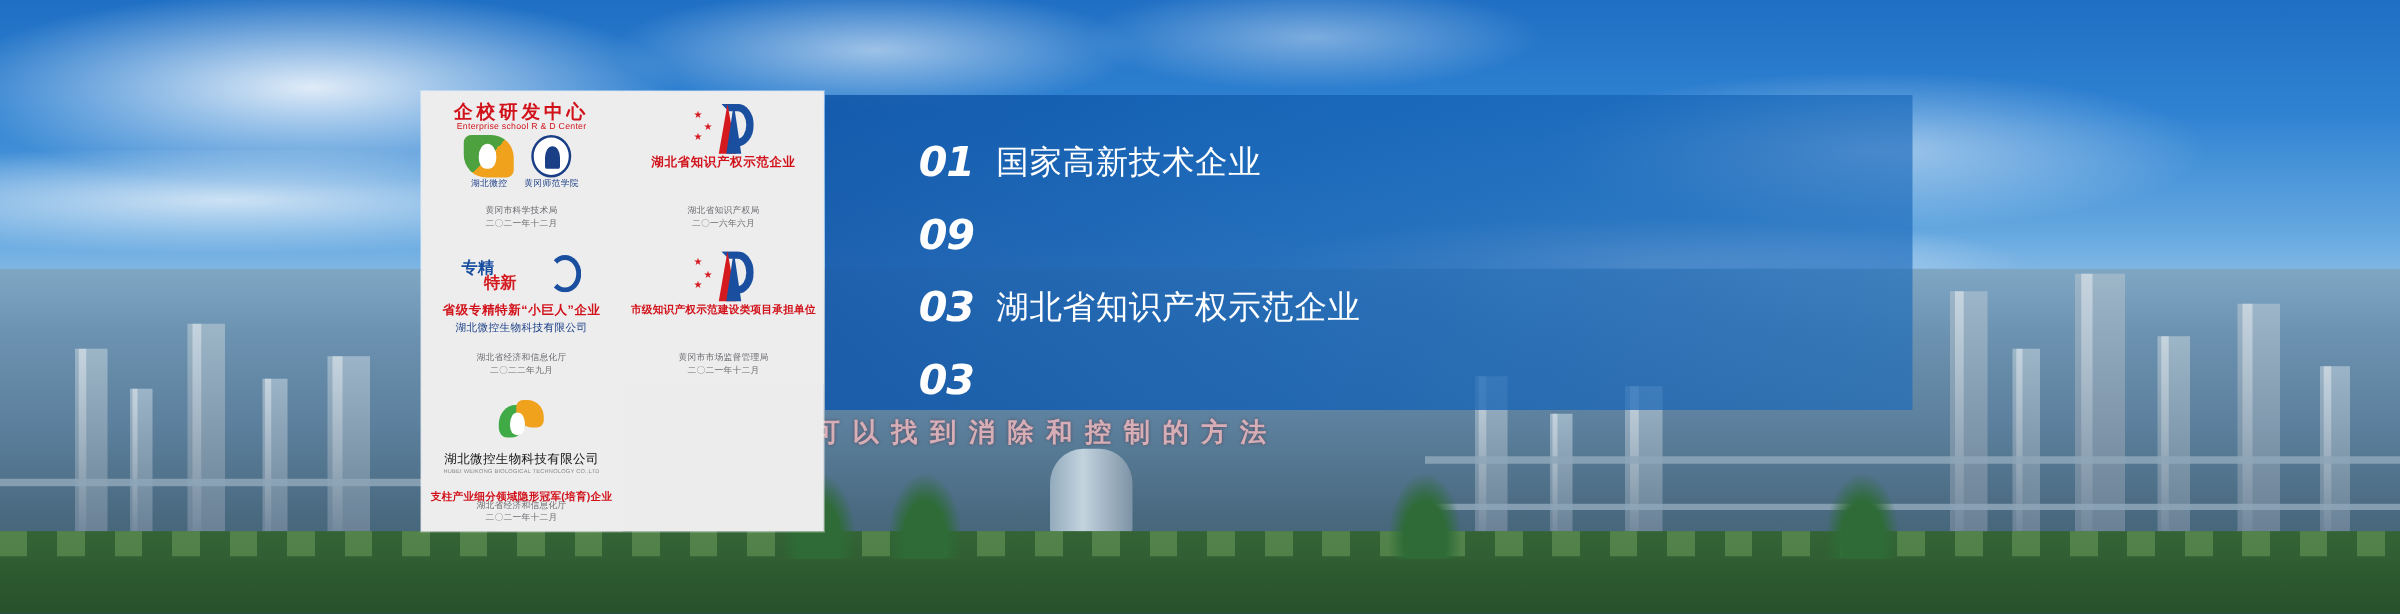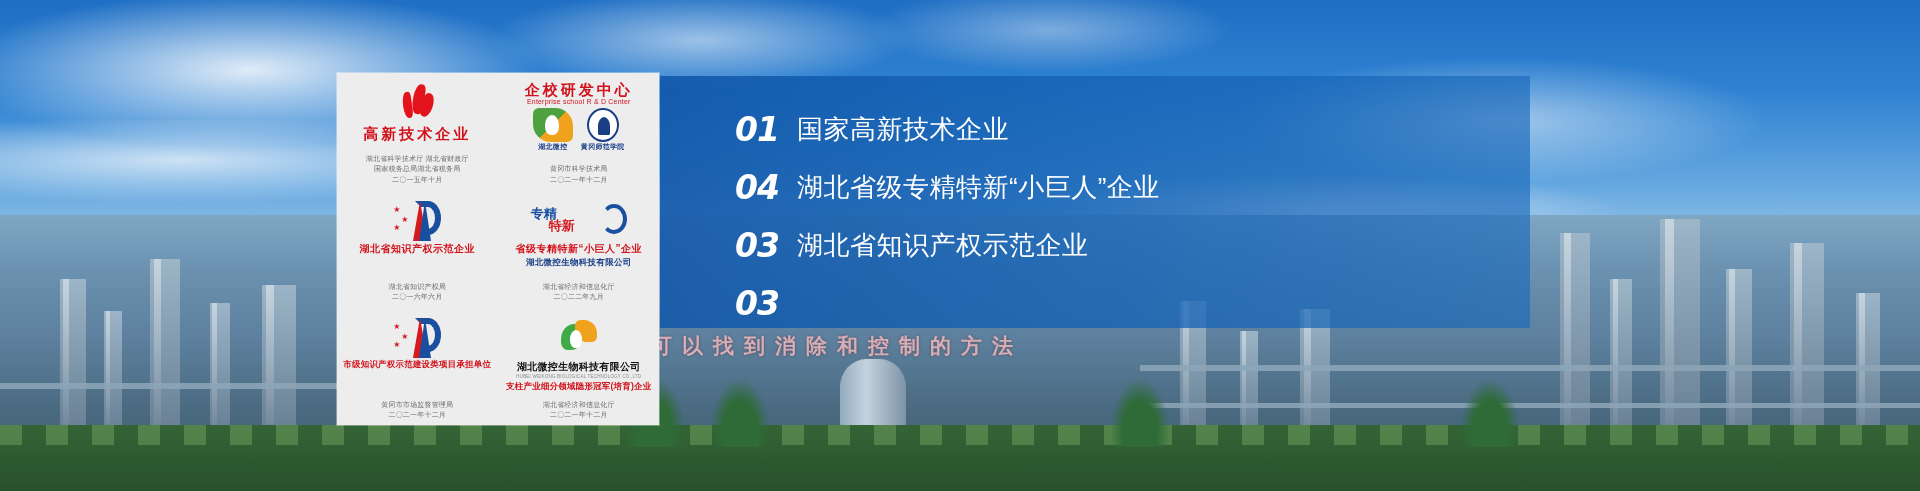--- a/index.html
+++ b/index.html
@@ -94,21 +94,21 @@
     padding:6px 4px 4px; overflow:hidden;
   }
   .cert-logo{ height:46px; display:flex; align-items:center; justify-content:center; gap:8px; }
   .cert-title{
     color:#d2121a; font-weight:700; text-align:center; line-height:1.15;
     letter-spacing:1px; white-space:nowrap;
   }
   .cert-title.t1{ font-size:15px; letter-spacing:3px; }
   .cert-title.t2{ font-size:10px; letter-spacing:.5px; }
   .cert-title.t3{ font-size:8.5px; letter-spacing:.2px; }
-  .cert-sub{ color:#1b3f86; font-size:8.5px; font-weight:700; letter-spacing:.3px; text-align:left; }
+  .cert-sub{ color:#1b3f86; font-size:8.5px; font-weight:400; letter-spacing:.3px; text-align:left; }
   .cert-cap{
     position:absolute; left:0; right:0; bottom:5px;
     color:#6c6c70; font-size:7px; line-height:1.45; text-align:center; letter-spacing:.2px;
   }
   .cert-en{ color:#d2121a; font-size:7px; letter-spacing:.2px; text-align:center; }
 
   
   .logo-flame{ width:34px; height:36px; position:relative; }
   .logo-flame span{ position:absolute; background:#e3121b; }
   .logo-flame .f1{ left:13px; top:0; width:11px; height:30px; border-radius:60% 40% 30% 70%; transform:rotate(12deg); }
@@ -179,48 +179,34 @@
     <div class="banner-txt">隐患都可以找到消除和控制的方法</div>
   </div>
 
   <div class="panel">
     <div class="panel-list">
       <div class="row">
         <div class="num">01</div>
         <div class="txt">国家高新技术企业</div>
       </div>
       <div class="row">
-        <div class="num">04</div>
-        <div class="txt">湖北省级专精特新“小巨人”企业</div>
+        <div class="num">09</div>
       </div>
       <div class="row">
         <div class="num">03</div>
         <div class="txt">湖北省知识产权示范企业</div>
       </div>
       <div class="row">
         <div class="num">03</div>
       </div>
     </div>
   </div>
 
   <div class="cert-grid">
 
-    <div class="cert">
-      <div class="cert-logo">
-        <div class="logo-flame">
-            <span class="f2"></span>
-            <span class="f1"></span>
-            <span class="f3"></span>
-          </div>
-      </div>
-      <div class="cert-title t1">高新技术企业</div>
-      <div class="cert-cap" style="white-space:pre-line;">湖北省科学技术厅 湖北省财政厅
-国家税务总局湖北省税务局
-二〇一五年十月</div>
-    </div>
 
     <div class="cert">
       <div class="cert-title t1" style="margin-top:2px;">企校研发中心</div>
       <div class="cert-en">Enterprise school  R &amp; D Center</div>
       <div class="cert-logo" style="margin-top:2px;">
         <div style="display:flex;flex-direction:column;align-items:center;">
           <div class="logo-swan"></div>
           <div class="cert-sub" style="font-size:7px;">湖北微控</div>
         </div>
         <div style="display:flex;flex-direction:column;align-items:center;">
@@ -281,19 +267,19 @@
     <div class="cert">
       <div class="cert-logo">
         <div class="logo-green">
             <i class="g1"></i>
             <i class="g2"></i>
             <i class="g3"></i>
           </div>
       </div>
       <div class="cert-sub" style="font-size:10px;color:#111;">湖北微控生物科技有限公司</div>
       <div class="cert-en" style="color:#8a8a8e;font-size:4.5px;">HUBEI WEIKONG BIOLOGICAL TECHNOLOGY CO.,LTD</div>
-      <div class="cert-title t3" style="margin-top:3px;">支柱产业细分领域隐形冠军(培育)企业</div>
+      <div class="cert-title t3" style="margin-top:14px;">支柱产业细分领域隐形冠军(培育)企业</div>
       <div class="cert-cap" style="white-space:pre-line;">湖北省经济和信息化厅
 二〇二一年十二月</div>
     </div>
 
   </div>
 </div>
 
 </body></html>

